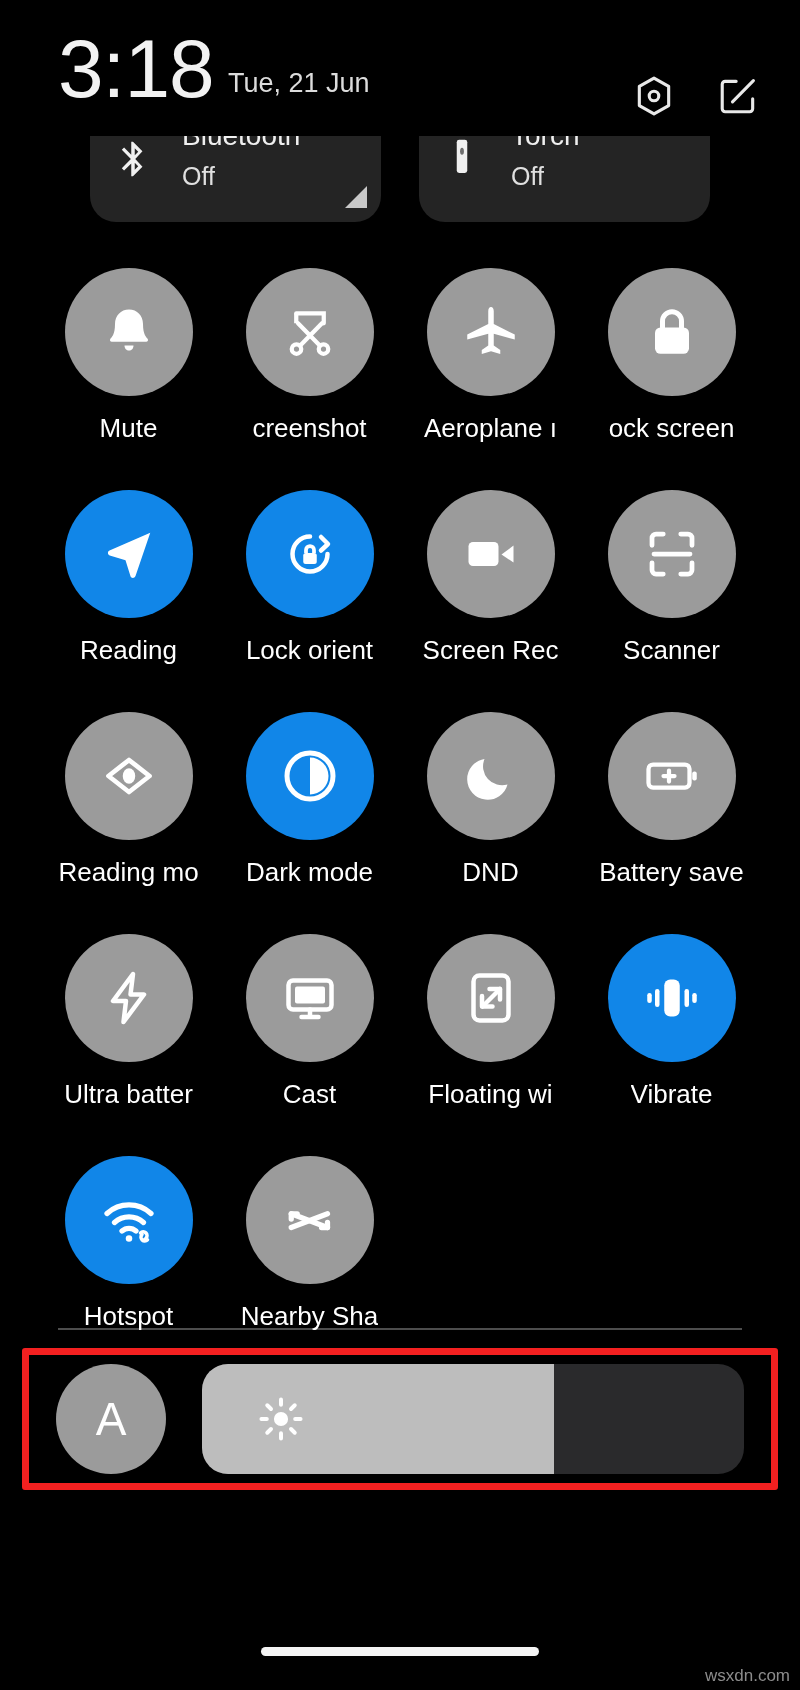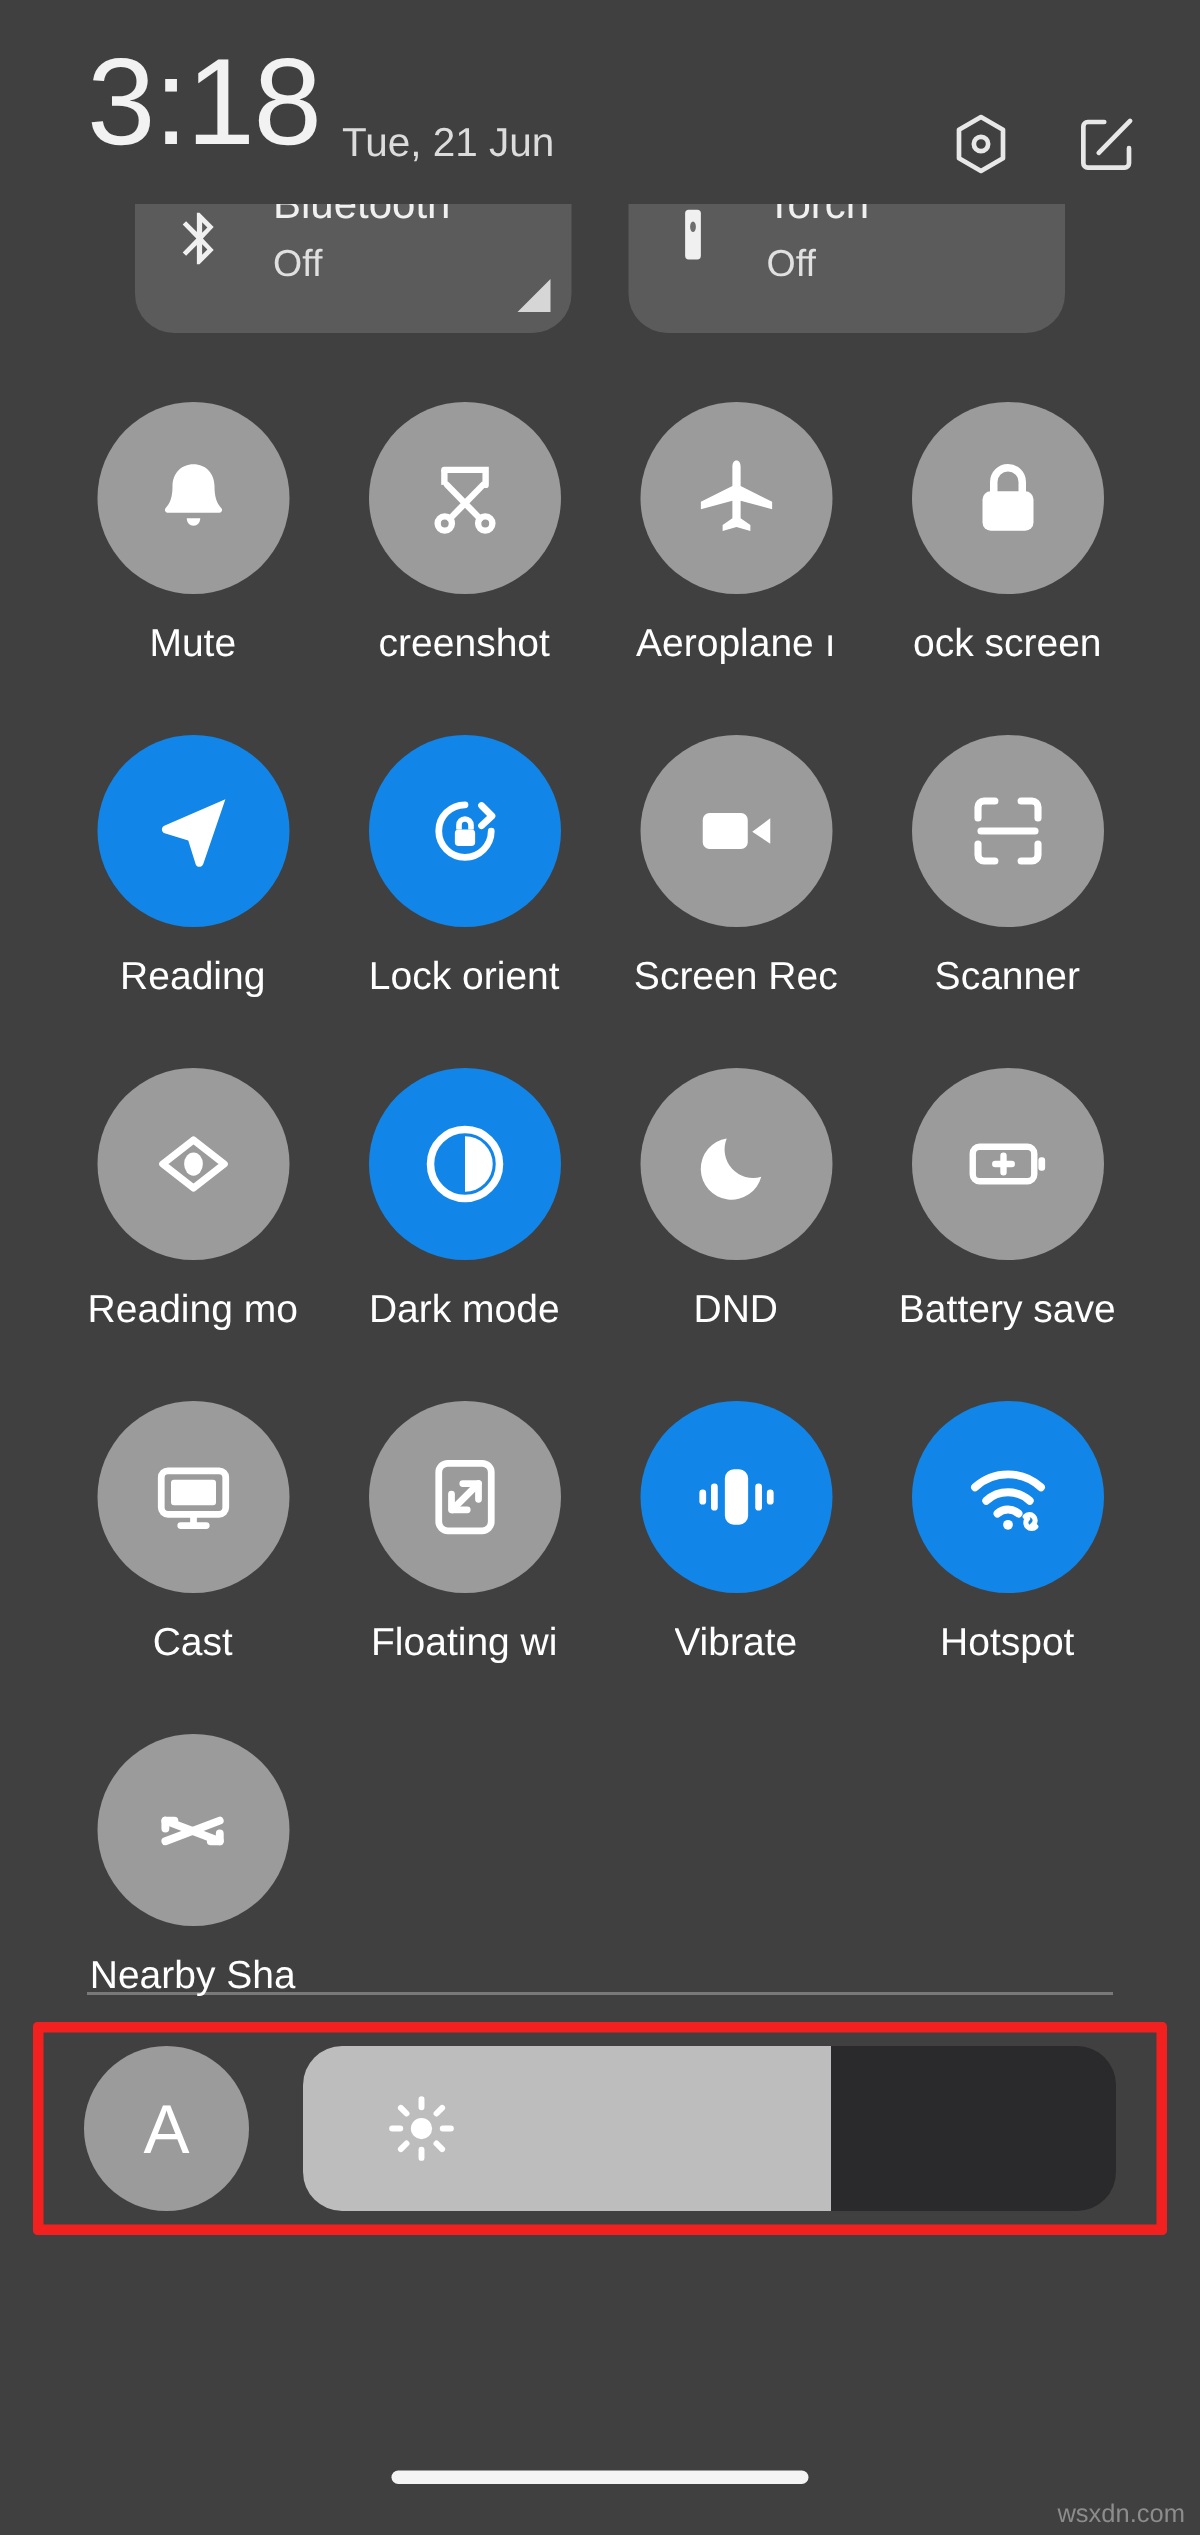--- a/index.html
+++ b/index.html
@@ -5,35 +5,35 @@
   * { box-sizing: border-box; margin: 0; padding: 0; }
   html, body {
     width: 800px; height: 1690px;
     background: #6e6e6e;
     font-family: "Liberation Sans", sans-serif;
     overflow: hidden;
   }
   .screen {
     position: relative;
     width: 800px; height: 1690px;
-    background: #404040;
+    background: #000000;
   }
 
   
   .header {
     position: absolute; left: 0; top: 0;
     width: 800px; height: 132px;
   }
   .clock {
     position: absolute; left: 58px; top: 28px;
     font-size: 82px; font-weight: 300; color: #f2f2f2;
     line-height: 82px; letter-spacing: -1px;
   }
   .date {
-    position: absolute; left: 228px; top: 80px;
+    position: absolute; left: 228px; top: 68px;
     font-size: 27px; color: #dcdcdc; font-weight: 400;
   }
   .hdr-icons {
     position: absolute; right: 40px; top: 74px;
     display: flex; gap: 40px; align-items: center;
   }
   .hdr-icon { width: 44px; height: 44px; display: block; }
 
   
   .top-tiles {
@@ -318,20 +318,28 @@
       <span class="bubble">
         <svg viewBox="0 0 24 24" fill="none" stroke="#ffffff" stroke-width="1.7">
           <rect x="2.6" y="7.4" width="16.4" height="9.2" rx="1.8"></rect>
           <rect x="20.1" y="10.2" width="1.8" height="3.6" rx="0.8" fill="#ffffff" stroke="none"></rect>
           <path d="M10.8 9.8v4.4M8.6 12h4.4" stroke-linecap="round"></path>
         </svg>
       </span>
       <span class="tile-label">Battery save</span>
     </div>
 
+    <div class="tile">
+      <span class="bubble">
+        <svg viewBox="0 0 24 24" fill="none" stroke="#ffffff" stroke-width="1.8">
+          <path d="M13.6 2.4 5.6 13.2h5.2L9.8 21.6l8.2-11h-5.4z" stroke-linejoin="round"></path>
+        </svg>
+      </span>
+      <span class="tile-label">Ultra batter</span>
+    </div>
 
     <div class="tile">
       <span class="bubble">
         <svg viewBox="0 0 24 24" fill="none" stroke="#ffffff" stroke-width="1.8">
           <rect x="3.4" y="5" width="17.2" height="11.6" rx="1.8"></rect>
           <rect x="6" y="7.4" width="12" height="6.8" rx="0.8" fill="#ffffff" stroke="none"></rect>
           <path d="M12 16.6v2.8M8.6 19.6h6.8" stroke-linecap="round"></path>
         </svg>
       </span>
       <span class="tile-label">Cast</span>

